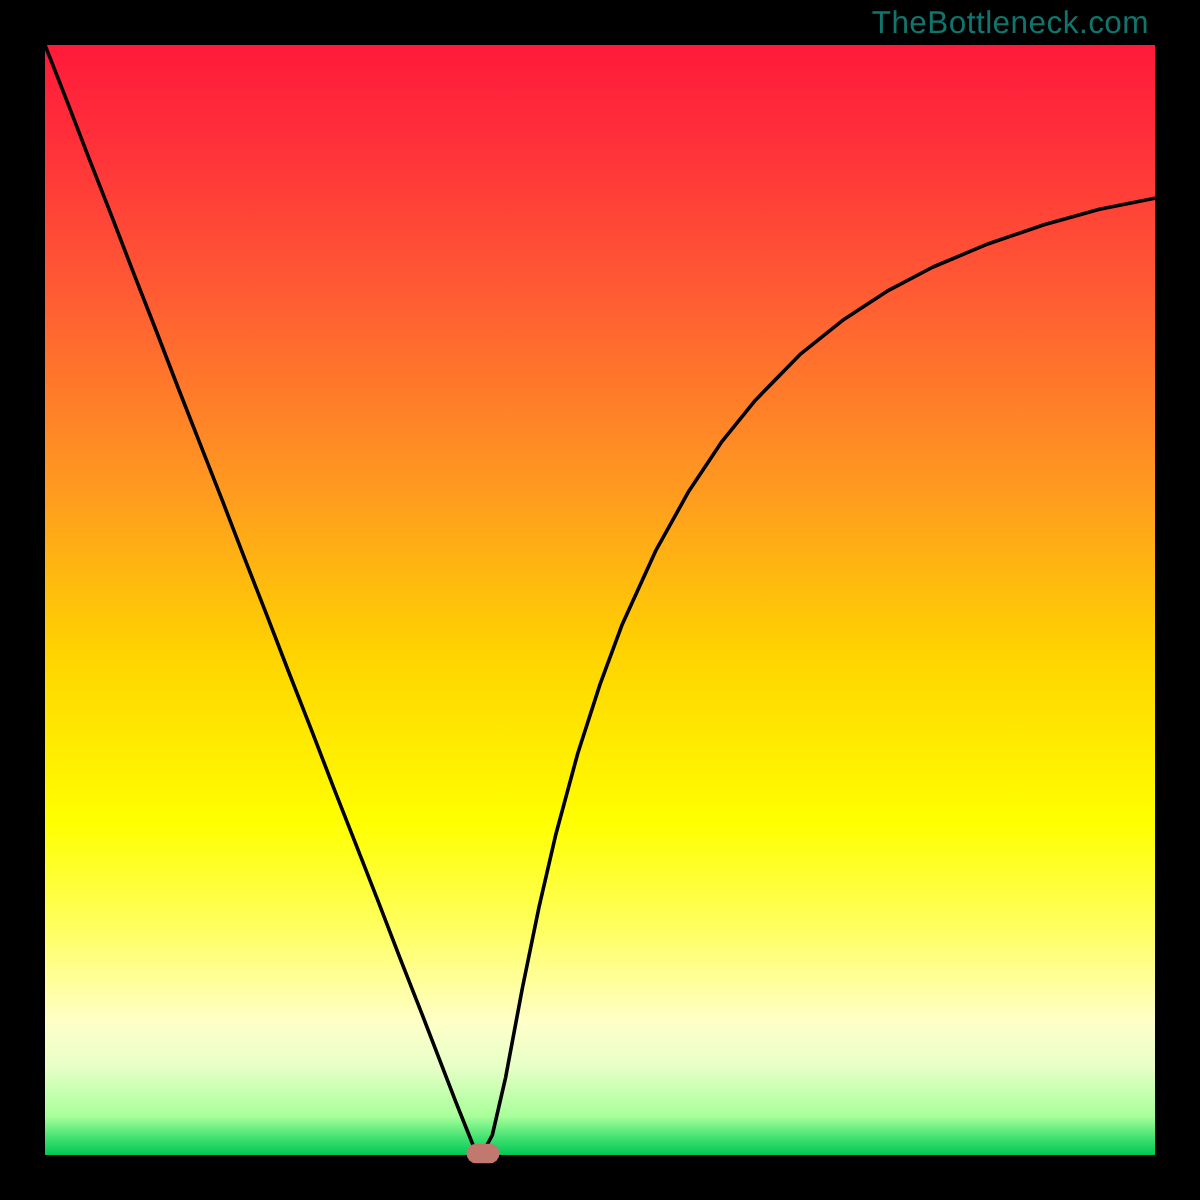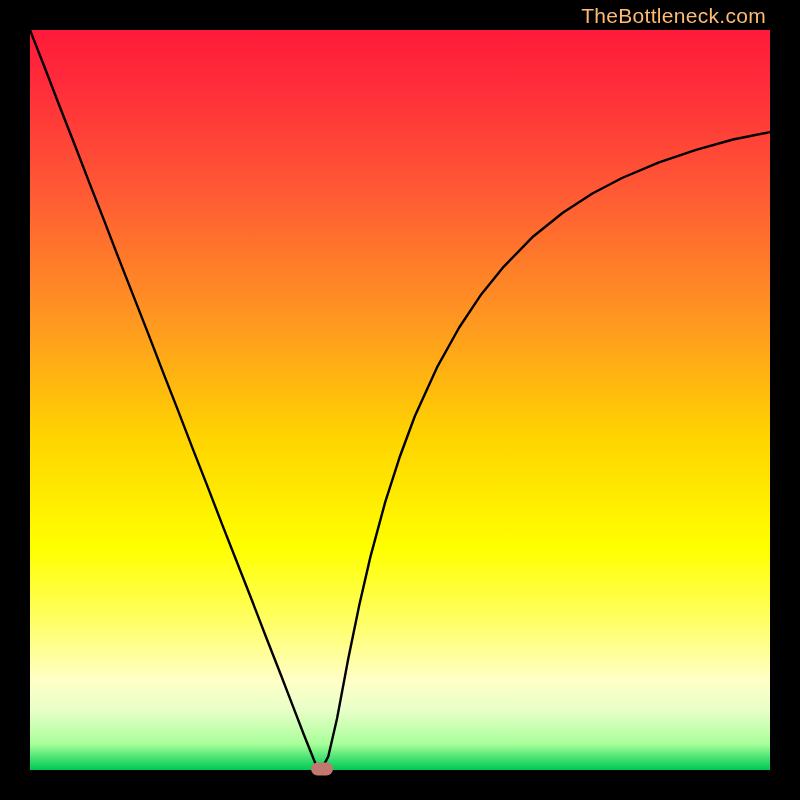--- a/index.html
+++ b/index.html
@@ -23,21 +23,21 @@
     position: absolute;
     left: 0;
     top: 0;
     width: 740px;
     height: 740px;
   }
   .watermark {
     position: absolute;
     top: 4px;
     right: 34px;
-    color: #fdba74;
+    color: #0f766e;
     font-size: 21px;
     font-weight: 400;
     letter-spacing: 0.3px;
     margin-left: 10px;
   }
   .marker {
     position: absolute;
     width: 22px;
     height: 13px;
     background: #c1786f;

